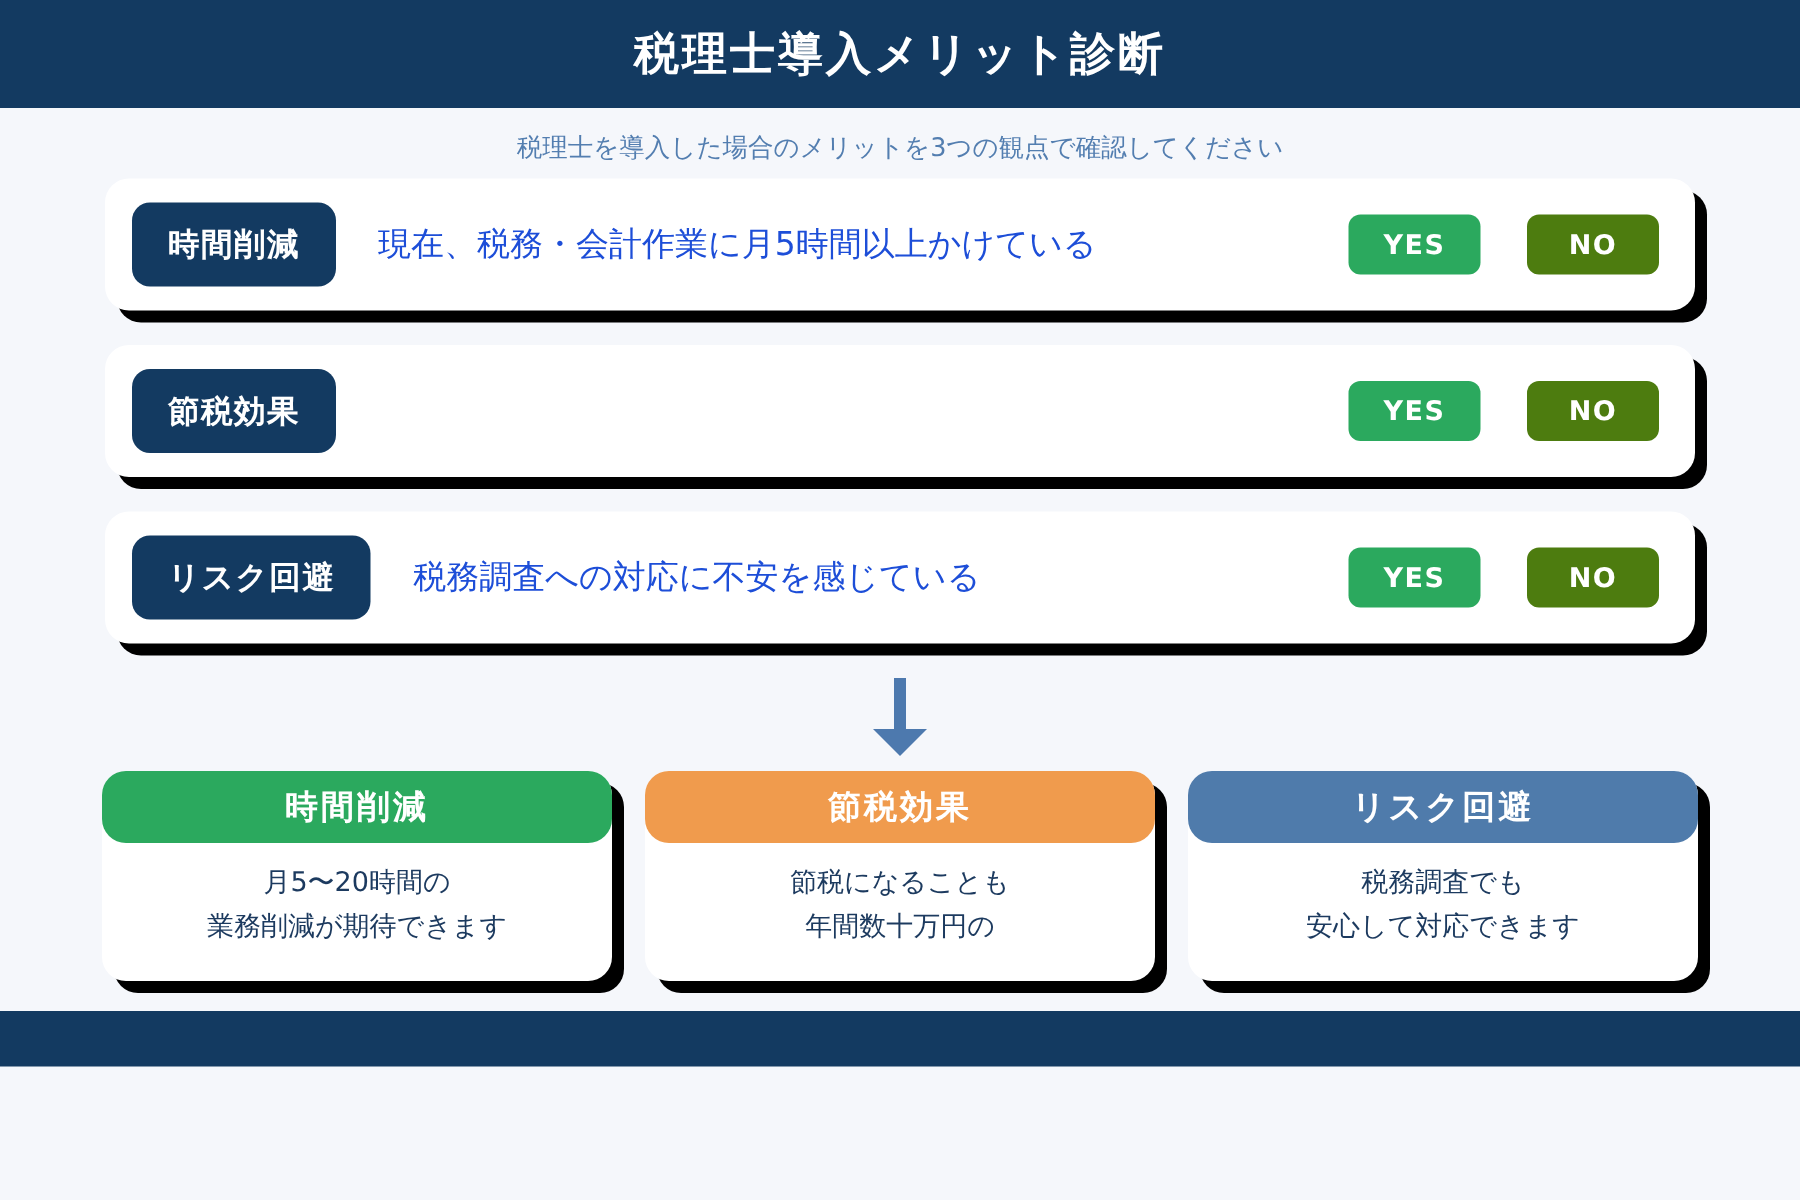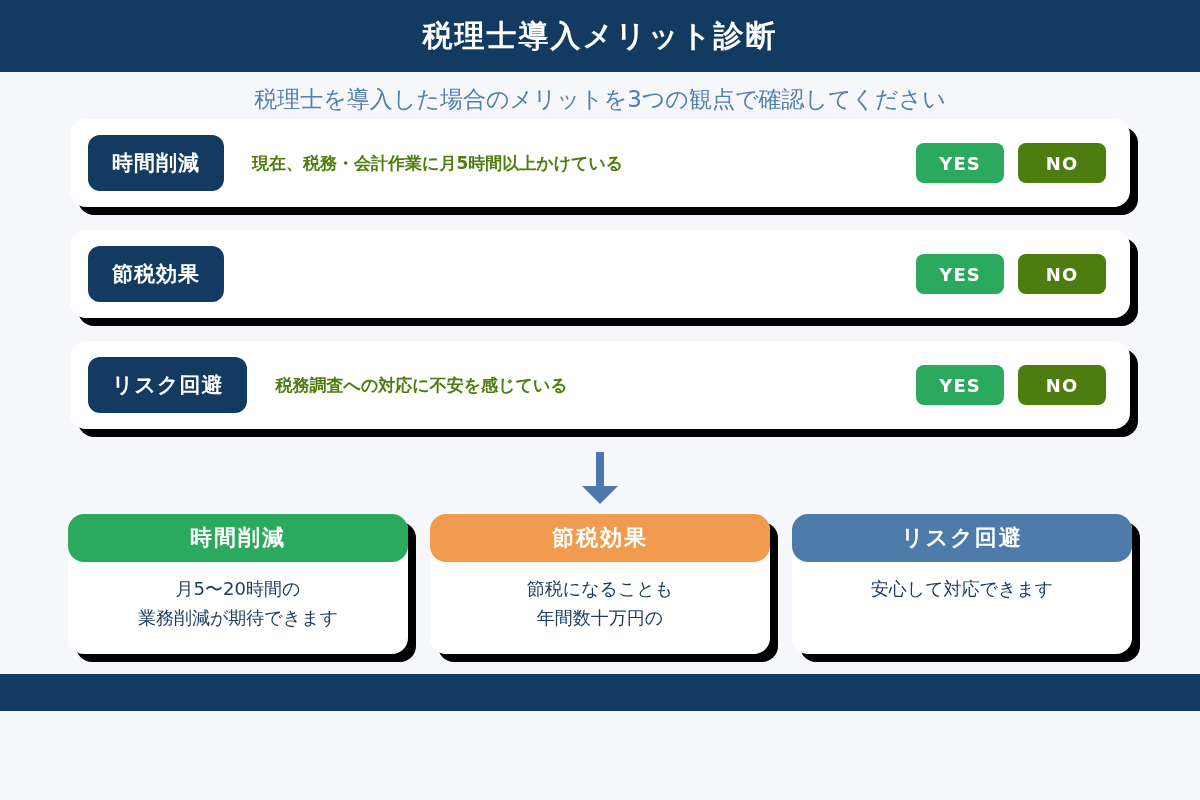--- a/index.html
+++ b/index.html
@@ -21,45 +21,45 @@
     color: #FFFFFF; font-size: 30px; font-weight: bold; letter-spacing: 2px;
   }
   .footer-bar {
     position: absolute; left: 0; bottom: 0; width: 1200px; height: 37px;
     background: #133A61;
   }
 
   
   .subtitle {
     margin-top: 15px; text-align: center;
-    color: #537EB0; font-size: 23px; font-weight: 500;
+    color: #537EB0; font-size: 17px; font-weight: 500;
     height: 24px; line-height: 24px;
   }
 
   
   .questions { margin: 8px 70px 0 70px; }
   .q-card {
     height: 88px; background: #FFFFFF; border-radius: 16px;
     box-shadow: 8px 8px 0 #000000;
     display: flex; align-items: center;
     padding: 0 24px 0 18px;
     margin-bottom: 23px;
   }
   .q-badge {
     background: #133A61; color: #FFFFFF;
     font-size: 21px; font-weight: bold;
     padding: 14px 24px; border-radius: 12px;
     white-space: nowrap; letter-spacing: 1px;
   }
   .q-text {
-    margin-left: 28px; color: #4d7c0f;
-    font-size: 17px; font-weight: 700;
+    margin-left: 28px; color: #1d4ed8;
+    font-size: 22px; font-weight: 400;
     white-space: nowrap;
   }
-  .q-buttons { margin-left: auto; display: flex; gap: 14px; align-items: flex-end; }
+  .q-buttons { margin-left: auto; display: flex; gap: 31px; align-items: flex-end; }
   .btn {
     width: 88px; height: 40px; border-radius: 8px; border: none;
     color: #FFFFFF; font-size: 18px; font-weight: bold;
     display: flex; align-items: center; justify-content: center;
     letter-spacing: 1px; cursor: pointer;
     font-family: "DejaVu Sans", "Liberation Sans", sans-serif;
   }
   .btn-yes { background: #2BA95E; }
   .btn-no  { background: #4d7c0f; }
 
@@ -152,20 +152,21 @@
       <div class="r-head" style="background-color: rgb(240, 155, 77);">節税効果</div>
       <div class="r-body">
         <div>節税になることも</div>
         <div>年間数十万円の</div>
       </div>
     </div>
 
     <div class="r-card">
       <div class="r-head" style="background-color: rgb(79, 123, 171);">リスク回避</div>
       <div class="r-body">
+        <div>税務調査でも</div>
         <div>安心して対応できます</div>
       </div>
     </div>
 
   </div>
 
   <div class="footer-bar"></div>
 
 </div>
 

